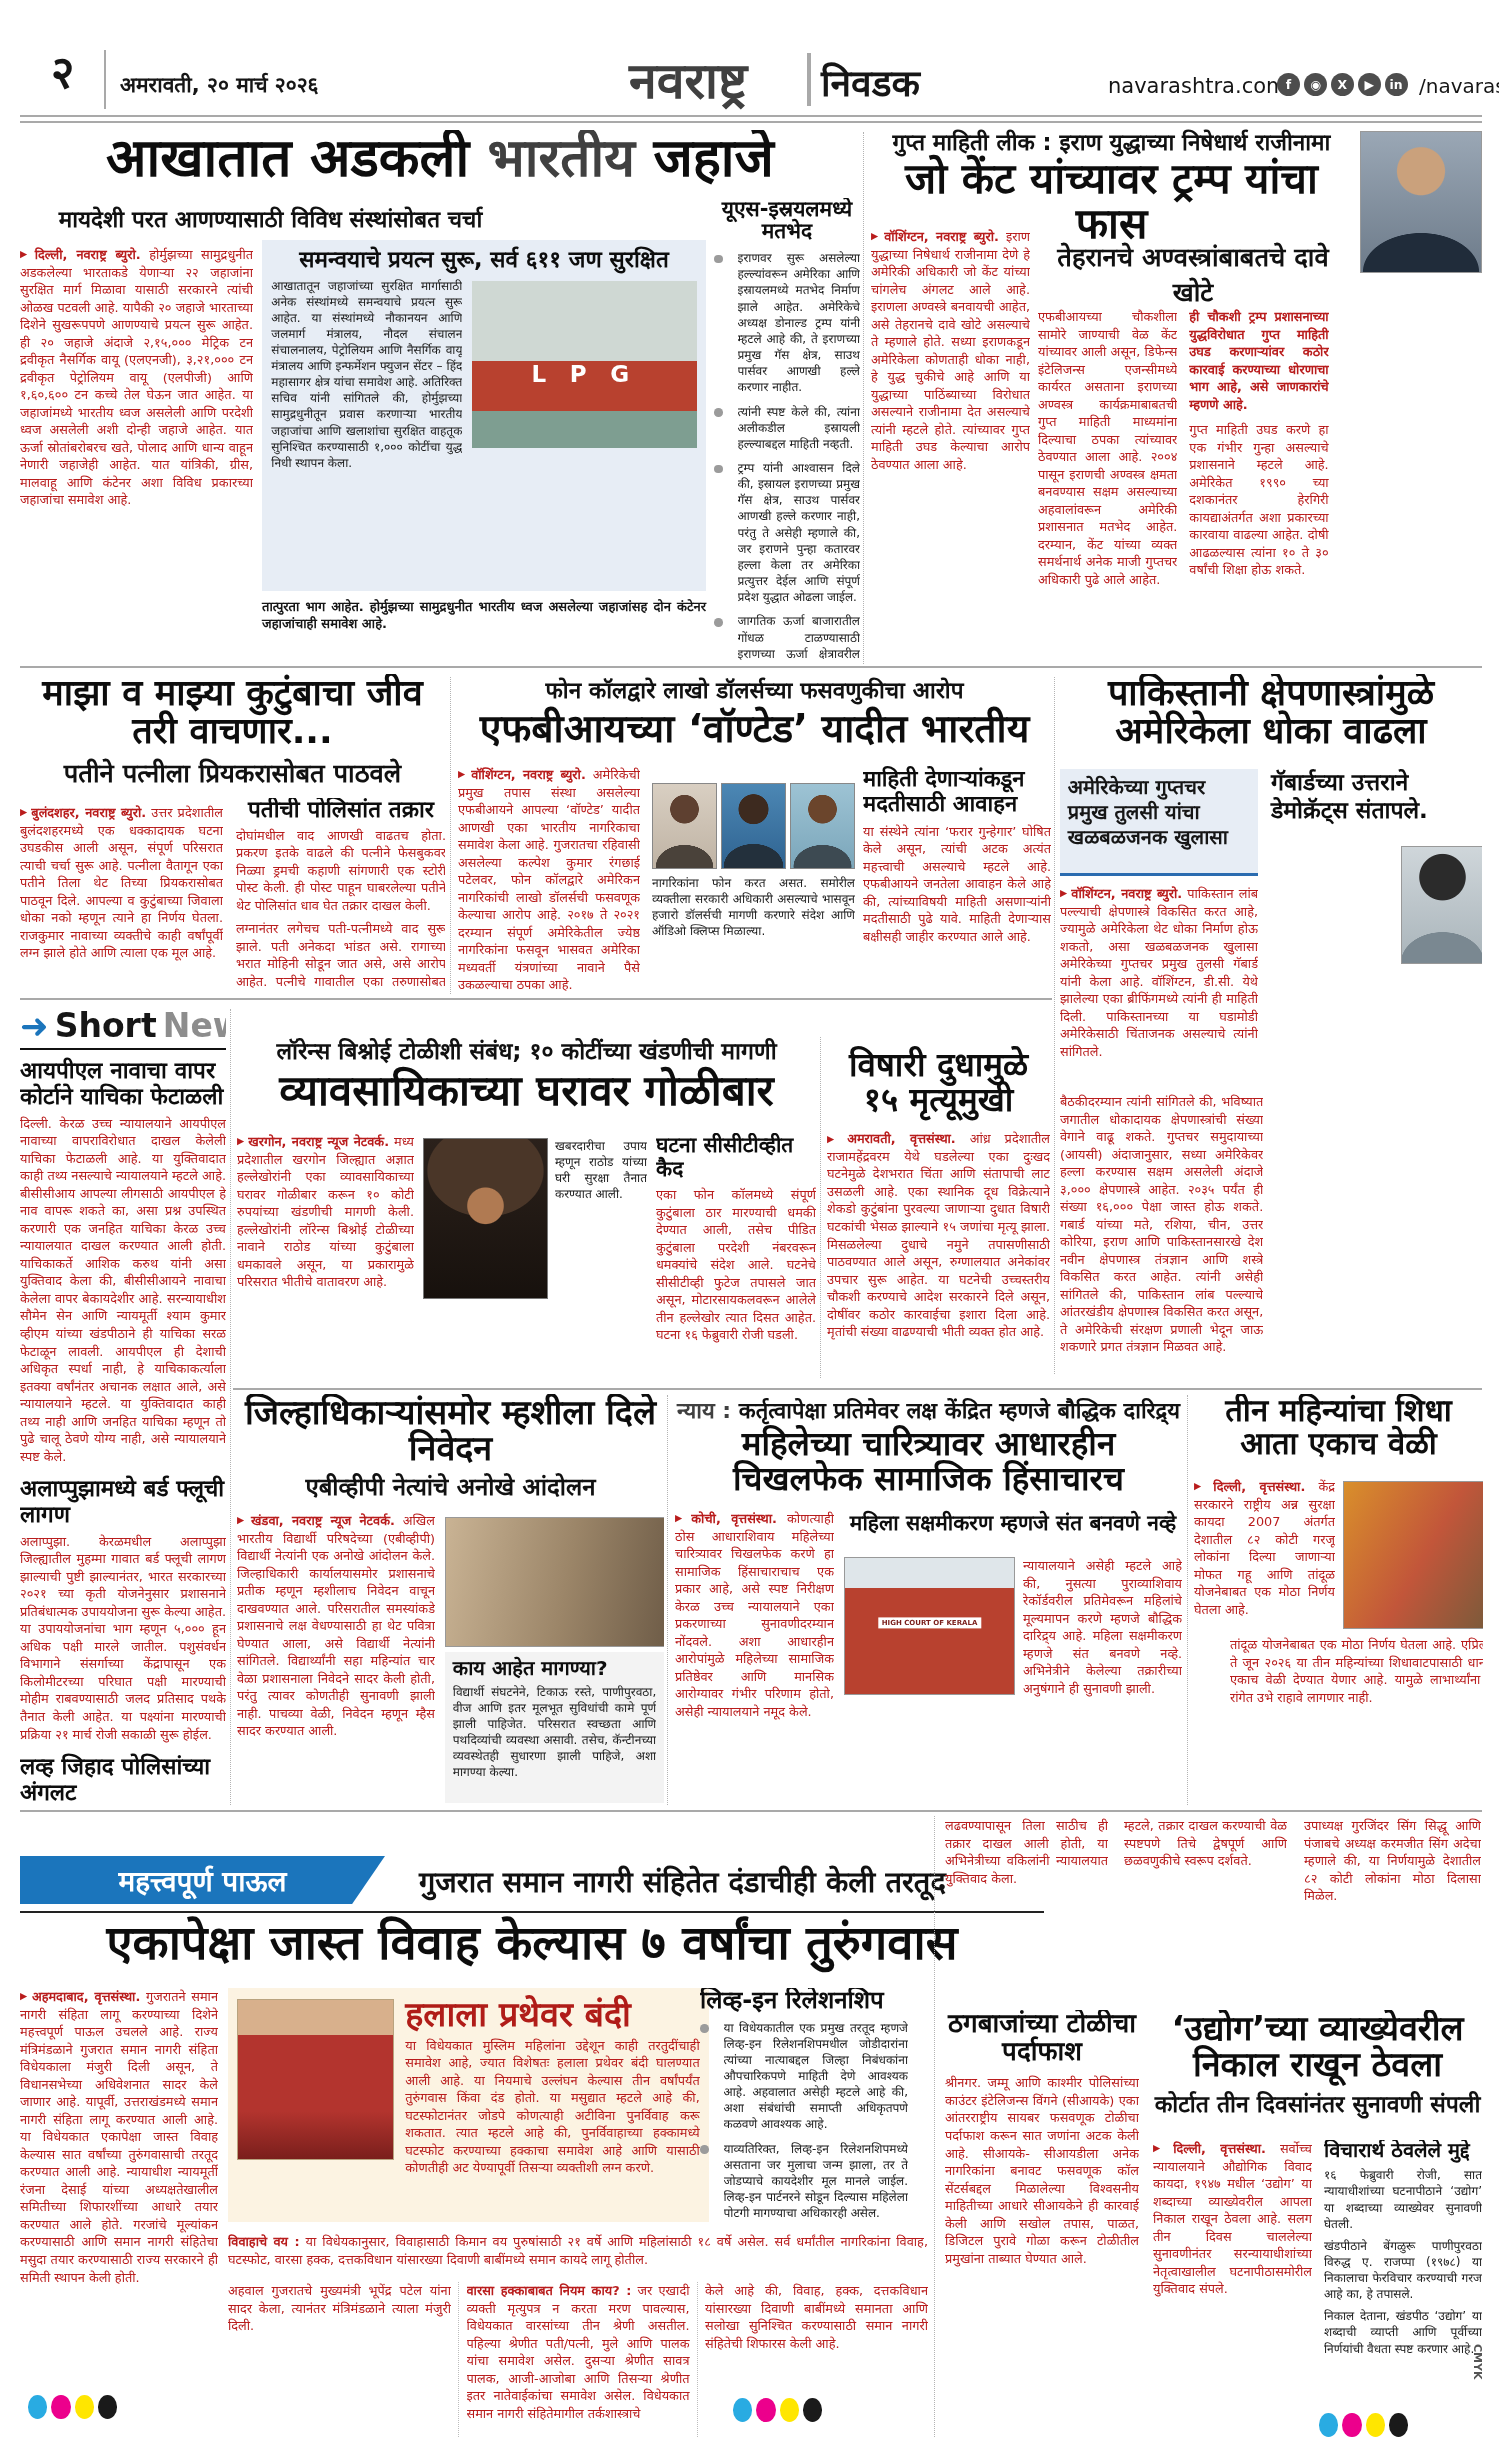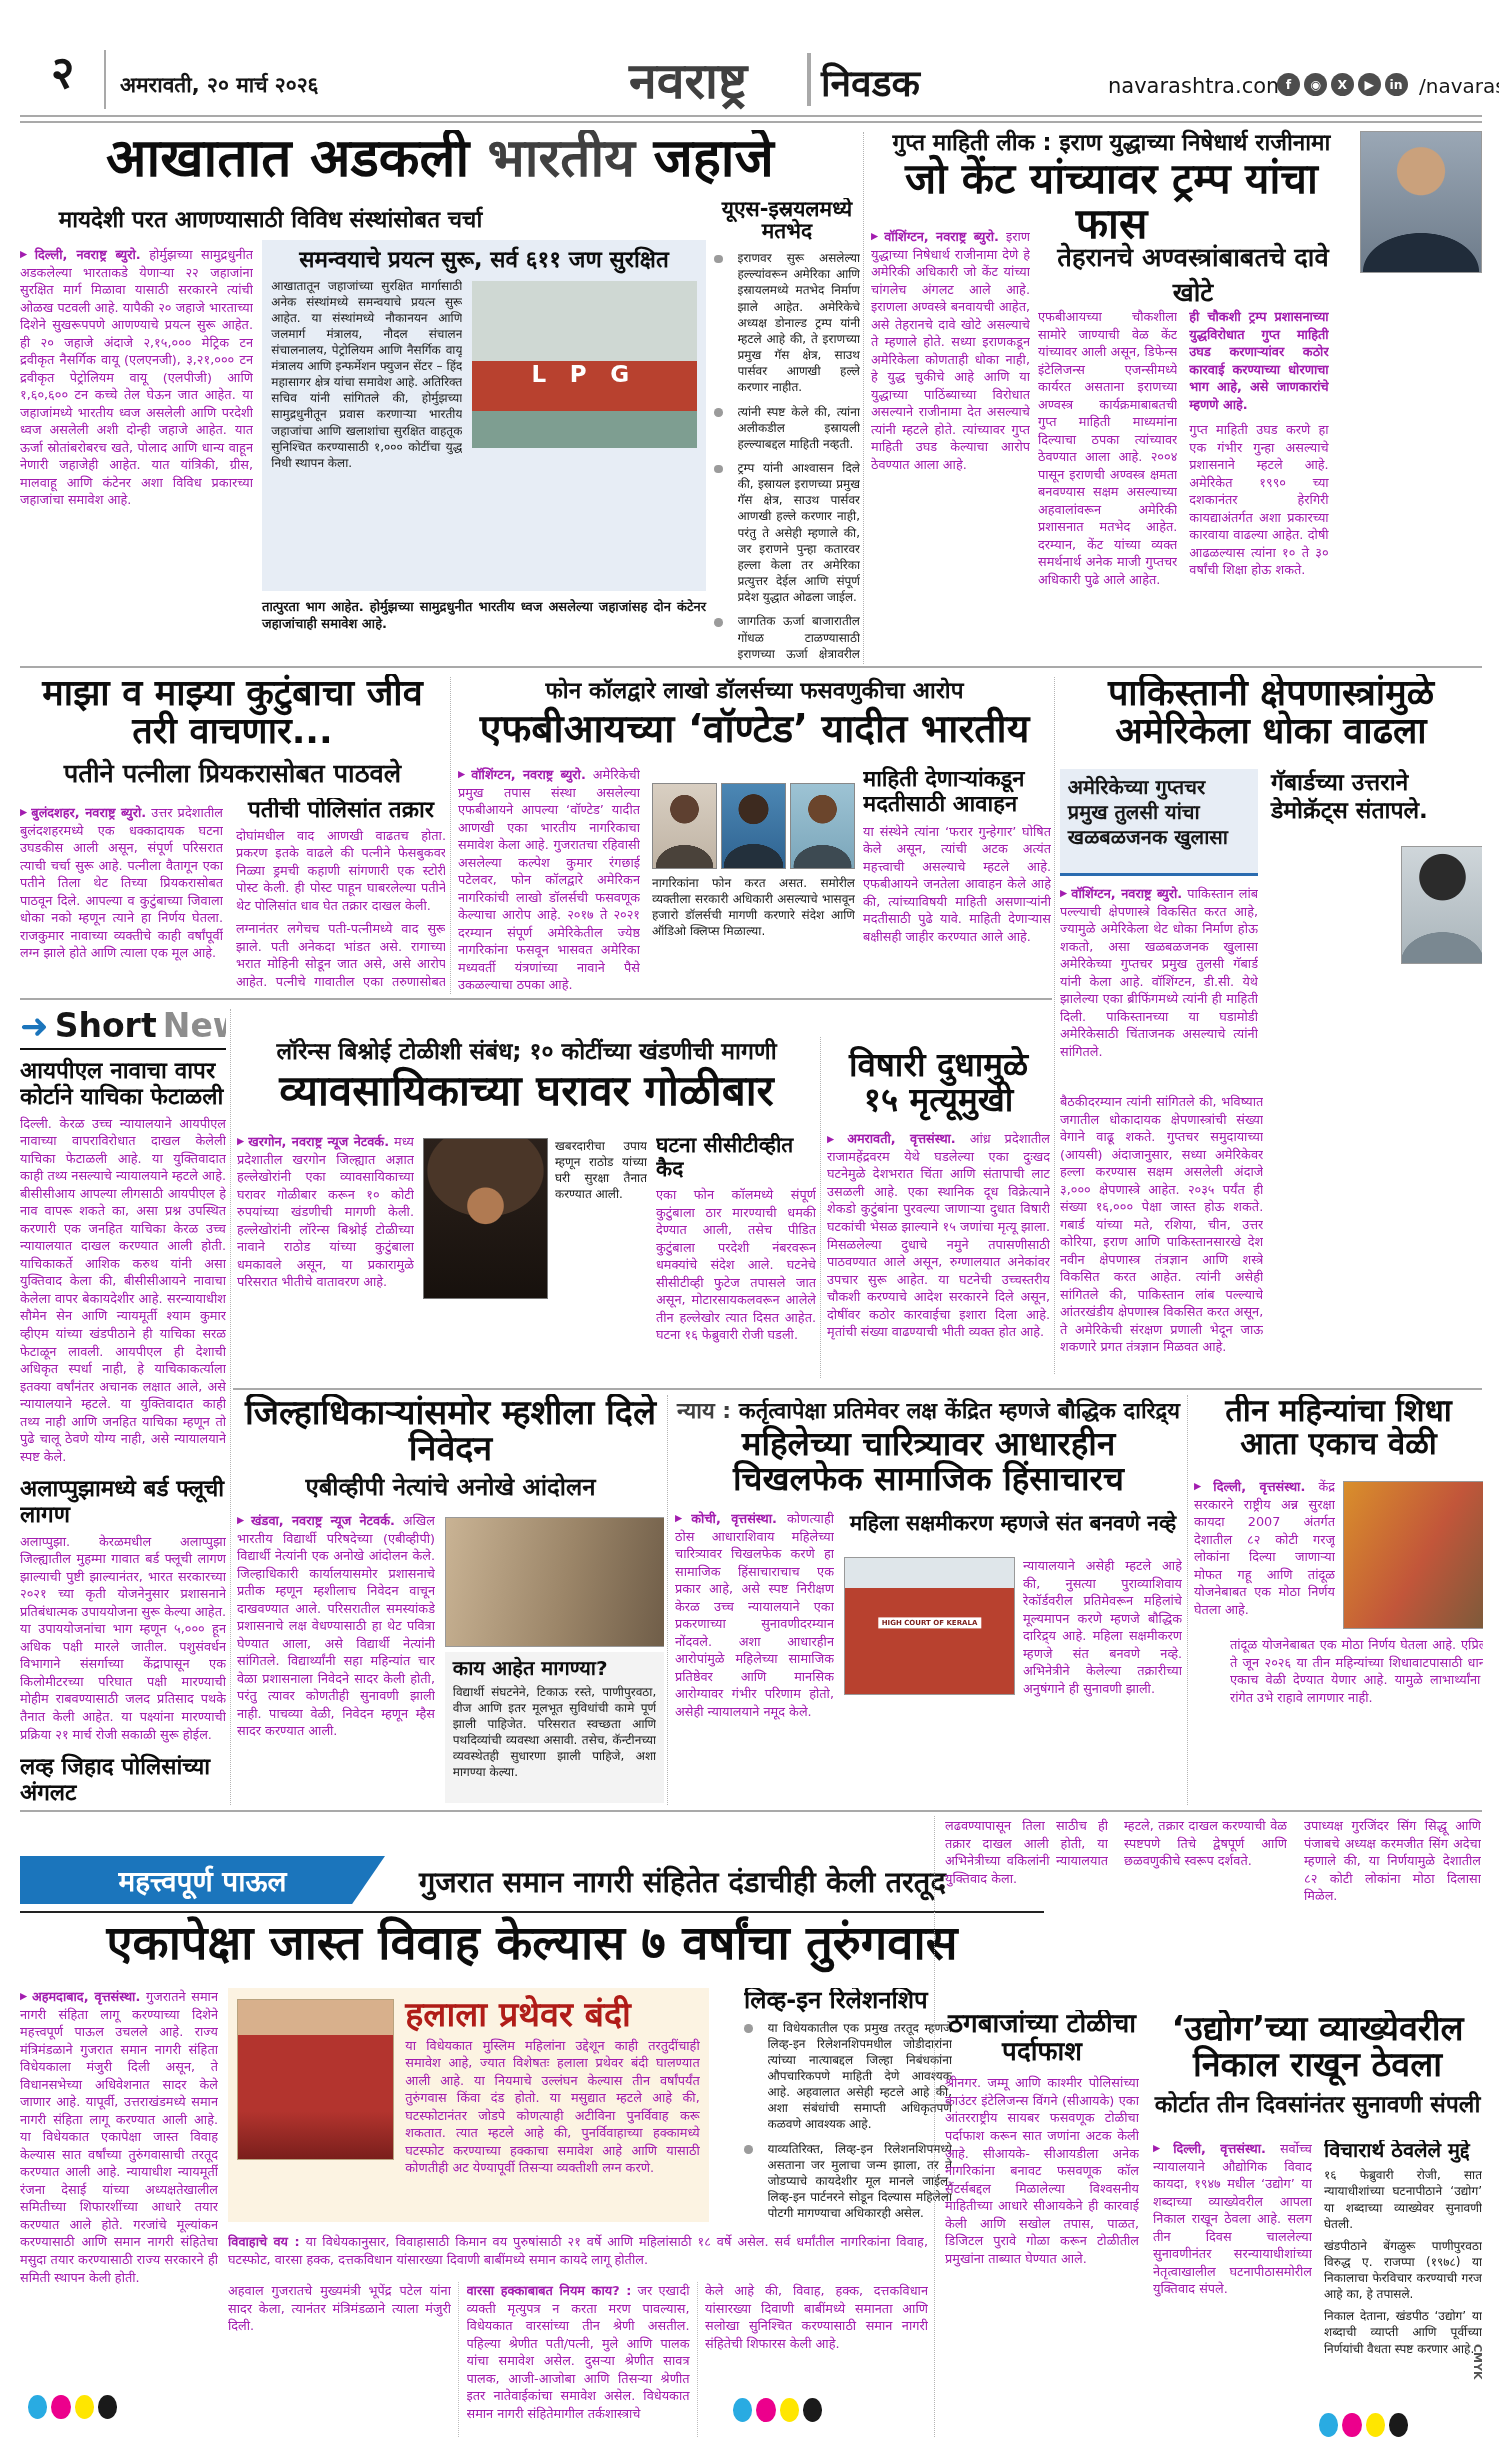--- a/index.html
+++ b/index.html
@@ -2,21 +2,21 @@
 <html style="font-size:12.4px"><head>
 <meta charset="utf-8">
 <style>
   html,body{margin:0;padding:0;background:#e8e8e8;}
   .paper{position:relative;width:1499px;height:2462px;background:#fff;overflow:hidden;
          font-family:"DejaVu Sans","Liberation Sans",sans-serif;color:#161616;}
   .abs{position:absolute;}
   .ctr{text-align:center;}
   .head{font-weight:800;line-height:1.06;color:#0d0d0d;}
   .kick{font-weight:700;color:#111;}
-  .bt{font-size:12.8px;line-height:1.37;text-align:justify;color:#a21caf;overflow:hidden;}
+  .bt{font-size:12.8px;line-height:1.37;text-align:justify;color:#b91c1c;overflow:hidden;}
   .bts{font-size:12px;line-height:1.34;text-align:justify;color:#1c1c1c;overflow:hidden;}
   .byl{font-weight:700;}
   .arrow{font-size:9.3px;vertical-align:1.6px;margin-right:3.1px;}
   .hr{background:#a9a9a9;}
   .dotv{border-left:1.6px dotted #b3b3b3;}
   .red{color:#404040;}
   .bluebox{background:#e7edf5;}
   .blt{display:flex;gap:15px;margin-bottom:8.5px;}
   .blt .d{width:8.5px;height:8.5px;border-radius:50%;background:#9b9b9b;margin-top:4.7px;flex:0 0 auto;}
   .ph{overflow:hidden;}
@@ -219,21 +219,21 @@
   <div class="abs head ctr" style="left:20px;top:1918px;width:1024px;font-size:47px;">एकापेक्षा जास्त विवाह केल्यास ७ वर्षांचा तुरुंगवास</div>
 
   <div class="abs bt" style="left:20px;top:1988px;width:198px;height:400px;"><span class="arrow">▶</span><span class="byl">अहमदाबाद, वृत्तसंस्था.</span> <span>गुजरातने समान नागरी संहिता लागू करण्याच्या दिशेने महत्त्वपूर्ण पाऊल उचलले आहे. राज्य मंत्रिमंडळाने गुजरात समान नागरी संहिता विधेयकाला मंजुरी दिली असून, ते विधानसभेच्या अधिवेशनात सादर केले जाणार आहे. यापूर्वी, उत्तराखंडमध्ये समान नागरी संहिता लागू करण्यात आली आहे. या विधेयकात एकापेक्षा जास्त विवाह केल्यास सात वर्षांच्या तुरुंगवासाची तरतूद करण्यात आली आहे.</span> <span>न्यायाधीश न्यायमूर्ती रंजना देसाई यांच्या अध्यक्षतेखालील समितीच्या शिफारशींच्या आधारे तयार करण्यात आले होते. गरजांचे मूल्यांकन करण्यासाठी आणि समान नागरी संहितेचा मसुदा तयार करण्यासाठी राज्य सरकारने ही समिती स्थापन केली होती.</span></div>
 
   <div class="abs" style="left:228px;top:1988px;width:481px;height:234px;background:#fcf3e2;padding:7.8px 9.3px;box-sizing:border-box;overflow:hidden;">
     <div class="ph" style="float:left;width:155px;height:159px;margin:3.1px 11px 4.7px 0;background:linear-gradient(#d8b08c 0 22%,#b3342e 22% 70%,#7a1f1c);border:0.8px solid #b9a37f;"></div>
     <div class="head" style="font-size:34px;color:#b01c18;margin-bottom:4.7px;">हलाला प्रथेवर बंदी</div>
     <div class="bt">या विधेयकात मुस्लिम महिलांना उद्देशून काही तरतुदींचाही समावेश आहे, ज्यात विशेषतः हलाला प्रथेवर बंदी घालण्यात आली आहे. या नियमाचे उल्लंघन केल्यास तीन वर्षांपर्यंत तुरुंगवास किंवा दंड होतो. या मसुद्यात म्हटले आहे की, घटस्फोटानंतर जोडपे कोणत्याही अटीविना पुनर्विवाह करू शकतात. त्यात म्हटले आहे की, पुनर्विवाहाच्या हक्कामध्ये घटस्फोट करण्याच्या हक्काचा समावेश आहे आणि यासाठी कोणतीही अट येण्यापूर्वी तिसऱ्या व्यक्तीशी लग्न करणे.</div>
   </div>
 
-  <div class="abs" style="left:744px;top:1988px;width:208px;height:234px;overflow:hidden;">
+  <div class="abs" style="left:700px;top:1988px;width:208px;height:234px;overflow:hidden;">
     <div class="head" style="font-size:24px;margin-bottom:6.2px;">लिव्ह-इन रिलेशनशिप</div>
     <div class="blt">
         <span class="d"></span>
         <span class="bts">या विधेयकातील एक प्रमुख तरतूद म्हणजे लिव्ह-इन रिलेशनशिपमधील जोडीदारांना त्यांच्या नात्याबद्दल जिल्हा निबंधकांना औपचारिकपणे माहिती देणे आवश्यक आहे. अहवालात असेही म्हटले आहे की, अशा संबंधांची समाप्ती अधिकृतपणे कळवणे आवश्यक आहे.</span>
       </div>
     <div class="blt">
         <span class="d"></span>
         <span class="bts">याव्यतिरिक्त, लिव्ह-इन रिलेशनशिपमध्ये असताना जर मुलाचा जन्म झाला, तर ते जोडप्याचे कायदेशीर मूल मानले जाईल. लिव्ह-इन पार्टनरने सोडून दिल्यास महिलेला पोटगी मागण्याचा अधिकारही असेल.</span>
       </div>
   </div>

